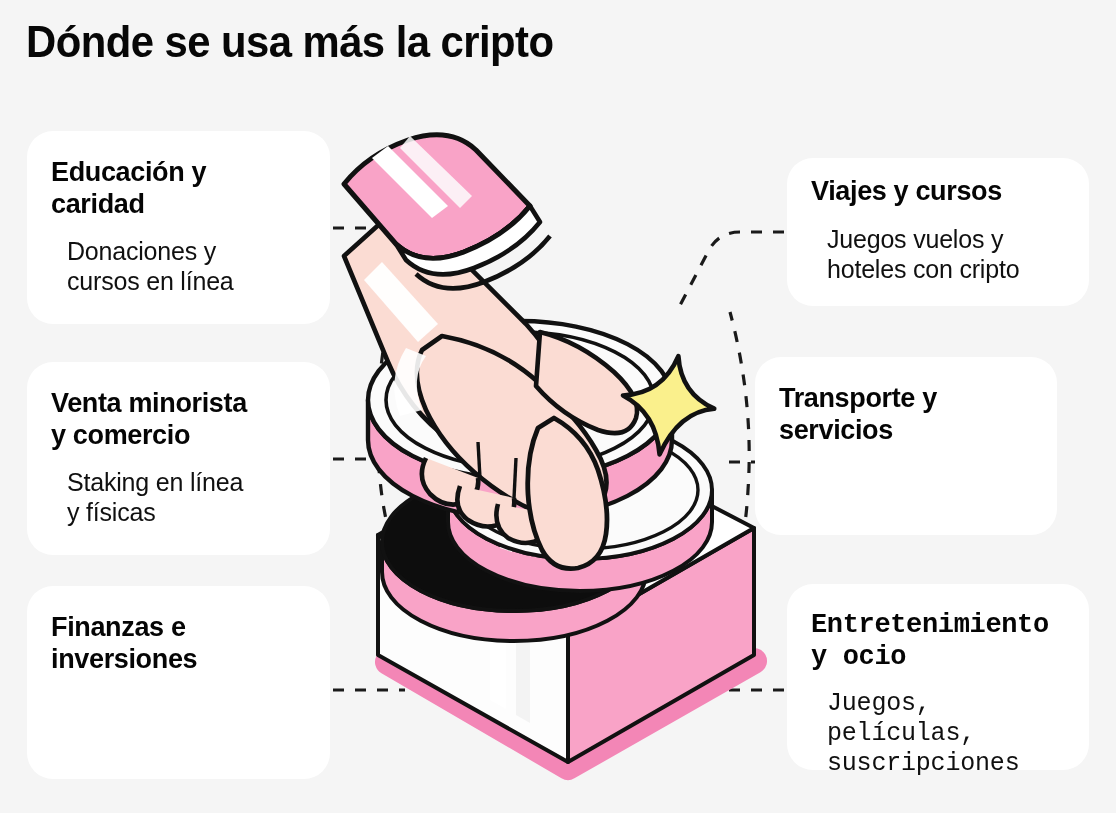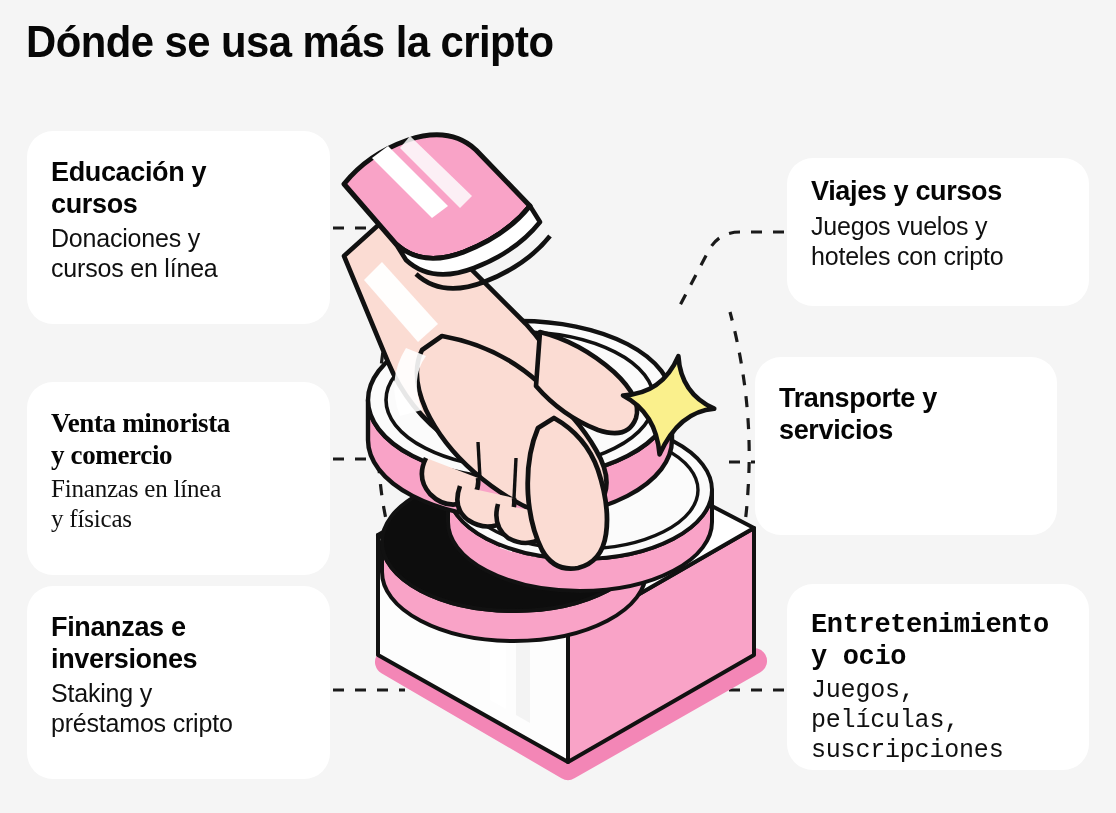--- a/index.html
+++ b/index.html
@@ -52,26 +52,26 @@
     letter-spacing: -0.35px;
     margin: 0 0 3px 0;
     white-space: pre-line;
   }
   .card-sub {
     font-size: 25px;
     font-weight: normal;
     color: #101010;
     line-height: 1.2;
     letter-spacing: -0.2px;
-    margin: 0;
+    margin: 16px;
     white-space: pre-line;
   }
 
   .card-edu   { left: 27px;  top: 131px; width: 303px; height: 193px; }
-  .card-retail{ left: 27px;  top: 382px; width: 303px; height: 193px; font-family: Liberation Serif, serif; }
+  .card-retail{ left: 27px;  top: 362px; width: 303px; height: 193px; }
   .card-fin   { left: 27px;  top: 586px; width: 303px; height: 193px; }
   .card-travel{ left: 787px; top: 158px; width: 302px; height: 148px; }
   .card-trans { left: 755px; top: 357px; width: 302px; height: 178px; }
   .card-ent   { left: 787px; top: 584px; width: 302px; height: 186px; }
 
   .card-travel { padding-top: 18px; }
   .card-ent    { padding-right: 12px; font-family: Liberation Mono, monospace; }
 
   
   .illustration {
@@ -261,37 +261,35 @@
 
       <g transform="translate(338,295)">
         <path d="M0 -50 Q10 -14 46 -6 Q12 4 2 50 Q-10 10 -46 0 Q-8 -10 0 -50 Z" fill="#faf08c" stroke="#111" stroke-width="4.6" stroke-linejoin="round" transform="rotate(12)"></path>
       </g>
 
     </svg>
   </div>
 
   <div class="card card-edu">
     <p class="card-title">Educación y
-cursos</p>
+caridad</p>
     <p class="card-sub">Donaciones y
 cursos en línea</p>
   </div>
 
   <div class="card card-retail">
     <p class="card-title">Venta minorista
 y comercio</p>
-    <p class="card-sub">Finanzas en línea
+    <p class="card-sub">Staking en línea
 y físicas</p>
   </div>
 
   <div class="card card-fin">
     <p class="card-title">Finanzas e
 inversiones</p>
-    <p class="card-sub">Staking y
-préstamos cripto</p>
   </div>
 
   <div class="card card-travel">
     <p class="card-title">Viajes y cursos</p>
     <p class="card-sub">Juegos vuelos y
 hoteles con cripto</p>
   </div>
 
   <div class="card card-trans">
     <p class="card-title">Transporte y

